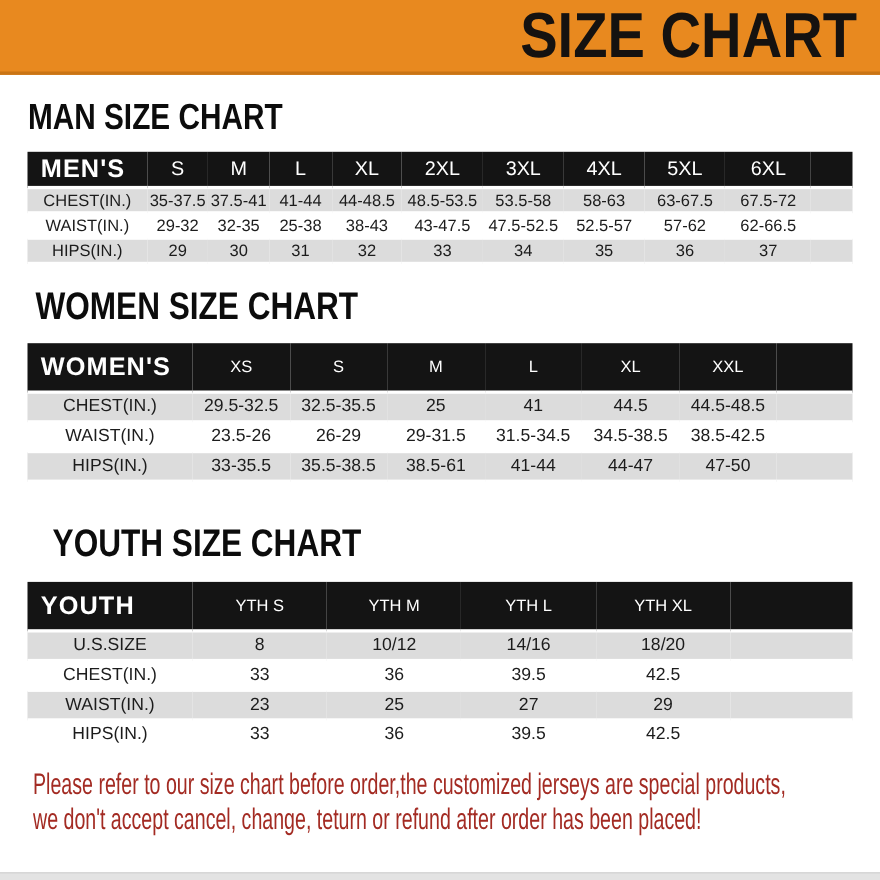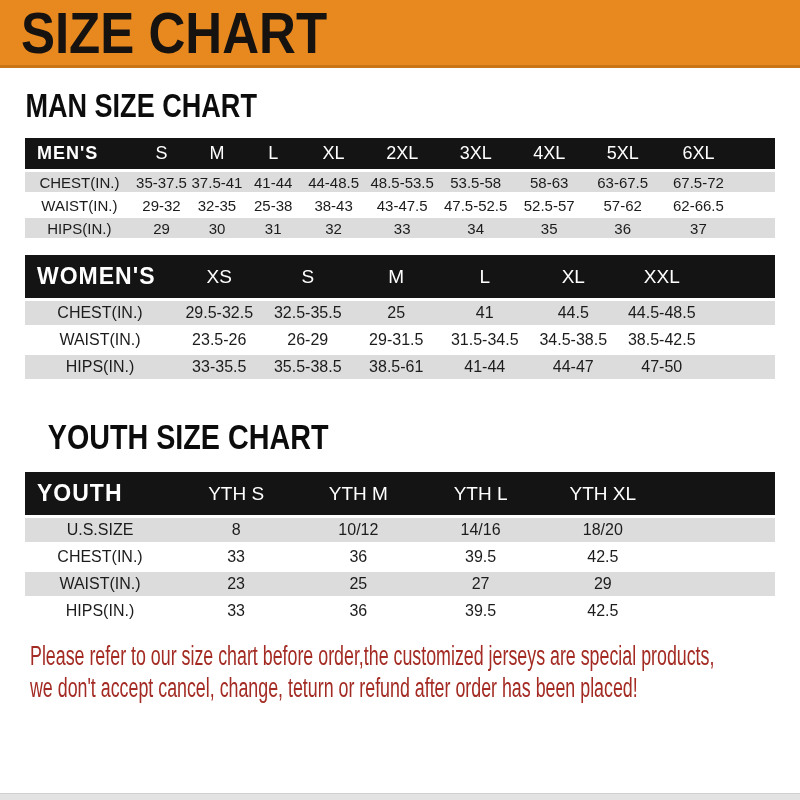--- a/index.html
+++ b/index.html
@@ -12,21 +12,21 @@
     font-family: "Liberation Sans", sans-serif;
   }
 
   
   .banner {
     height: 65px;
     background: var(--banner-bg, #E8891F);
     border-bottom: 3px solid var(--banner-border, #C97415);
     display: flex;
     align-items: center;
-    justify-content: flex-start;
+    justify-content: flex-end;
   }
   .banner-title {
     display: inline-block;
     font-size: 58px;
     line-height: 65px;
     font-weight: bold;
     color: #151210;
     letter-spacing: 0px;
     transform: scaleX(0.88);
     white-space: nowrap;
@@ -55,28 +55,28 @@
     table-layout: fixed;
   }
   table.size-table.men   { margin-top: 14px; }
   table.size-table.women { margin-top: 14px; }
   table.size-table.youth { margin-top: 16px; border-bottom: 3px solid #d9d9d9; }
 
   .size-table thead tr { background: var(--header-bg, #141414); border-bottom: 3px solid #ffffff; }
   .size-table thead th { color: #ffffff; font-weight: normal; text-align: center; padding: 0; }
   .size-table.men   thead th { height: 31px; font-size: 18px; }
   .size-table.women thead th,
-  .size-table.youth thead th { height: 43px; font-size: 19px; }
+  .size-table.youth thead th { height: 43px; font-size: 15px; }
   .size-table thead th.corner {
     font-weight: bold;
     text-align: left;
     padding-left: 12px;
     letter-spacing: 1px;
   }
-  .size-table.men   thead th.corner { font-size: 18px; }
+  .size-table.men   thead th.corner { font-size: 23px; }
   .size-table.women thead th.corner,
   .size-table.youth thead th.corner { font-size: 23px; }
 
   .size-table tbody tr { border-bottom: 3px solid #ffffff; background: #ffffff; }
   .size-table tbody tr:nth-child(odd) { background: var(--stripe, #DCDCDC); }
   .size-table tbody th,
   .size-table tbody td {
     text-align: center;
     font-weight: normal;
     color: #1c1c1c;
@@ -183,20 +183,21 @@
           <td>32</td>
           <td>33</td>
           <td>34</td>
           <td>35</td>
           <td>36</td>
           <td>37</td>
           <td></td>
         </tr>
       </tbody>
     </table>
+    <div class="section-heading women"><span class="condensed">WOMEN SIZE CHART</span></div>
     <table class="size-table women">
       <colgroup>
         <col style="width:20%">
         <col style="width:11.8%">
         <col style="width:11.8%">
         <col style="width:11.8%">
         <col style="width:11.8%">
         <col style="width:11.8%">
         <col style="width:11.8%">
         <col style="width:9.2%">

